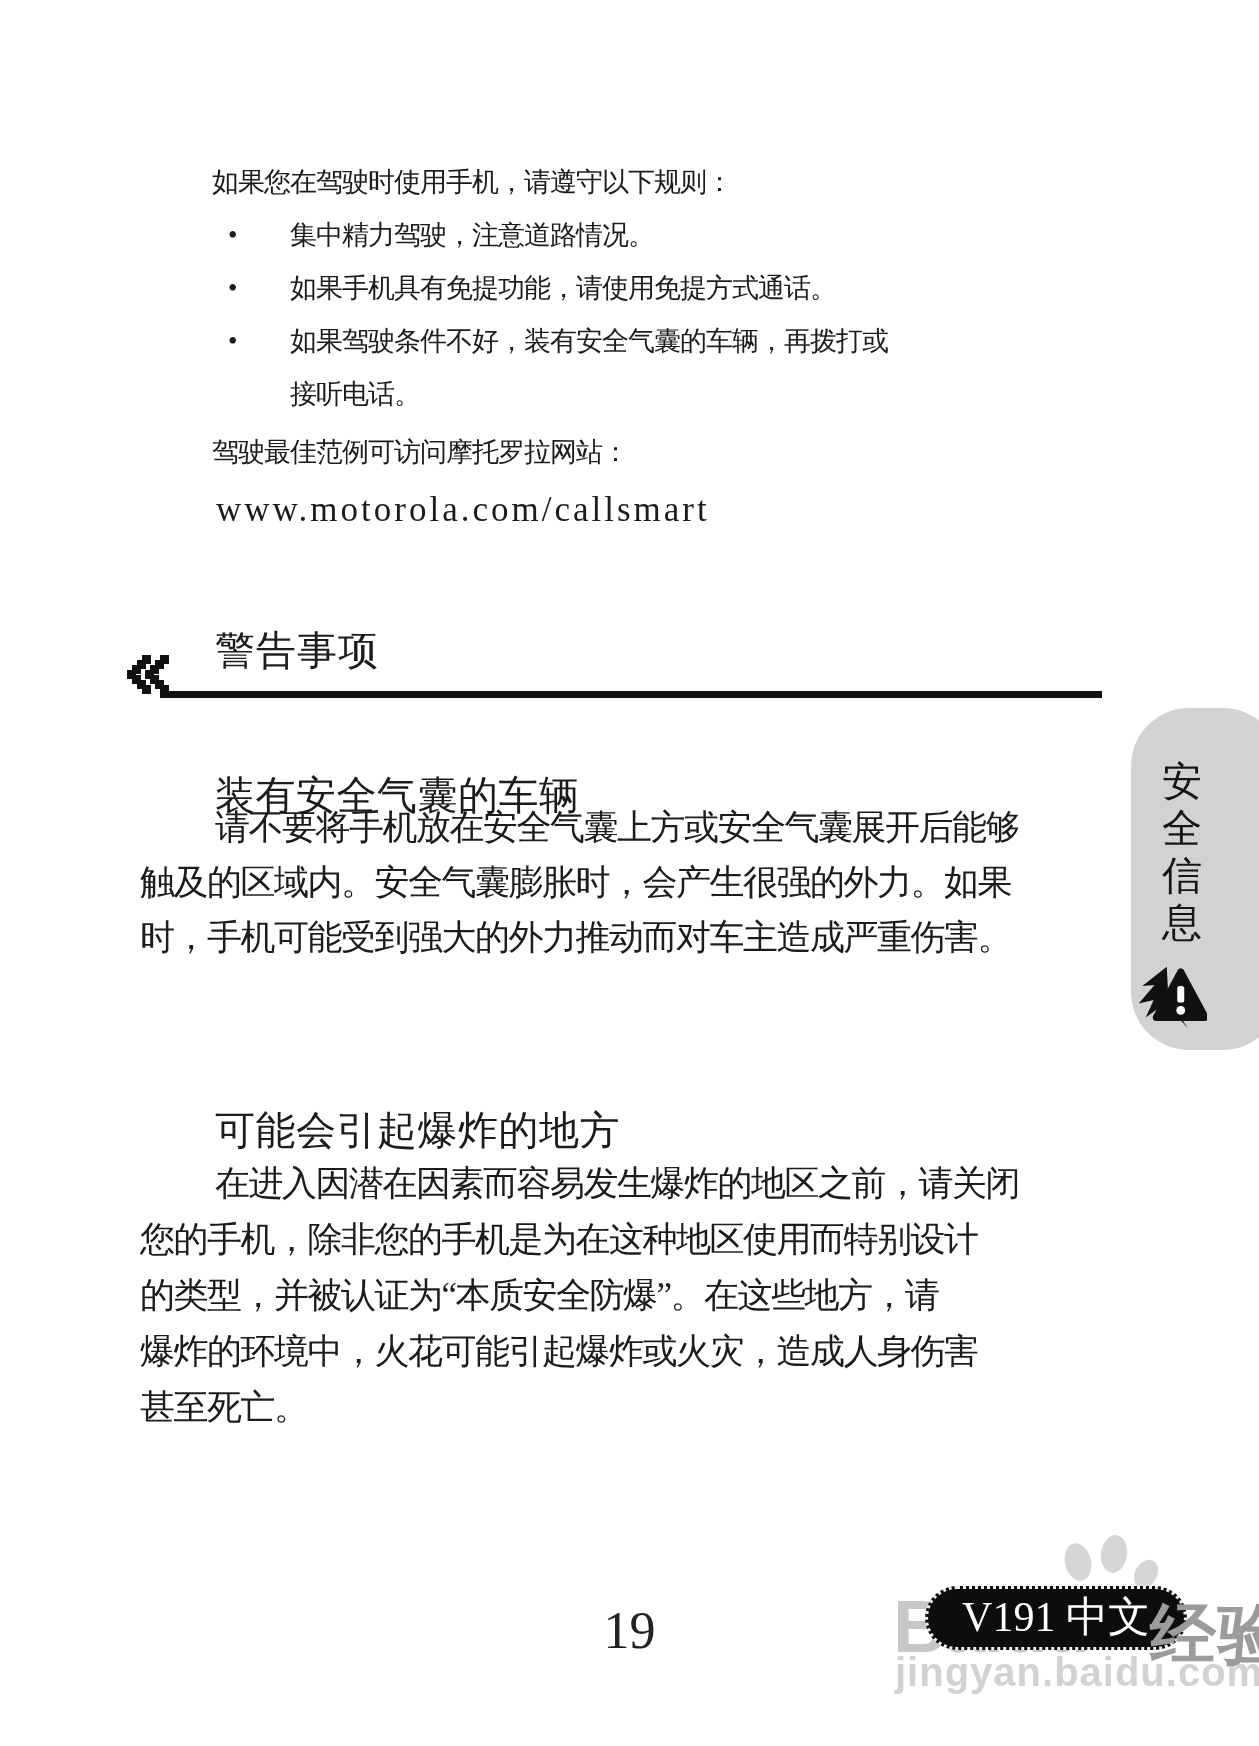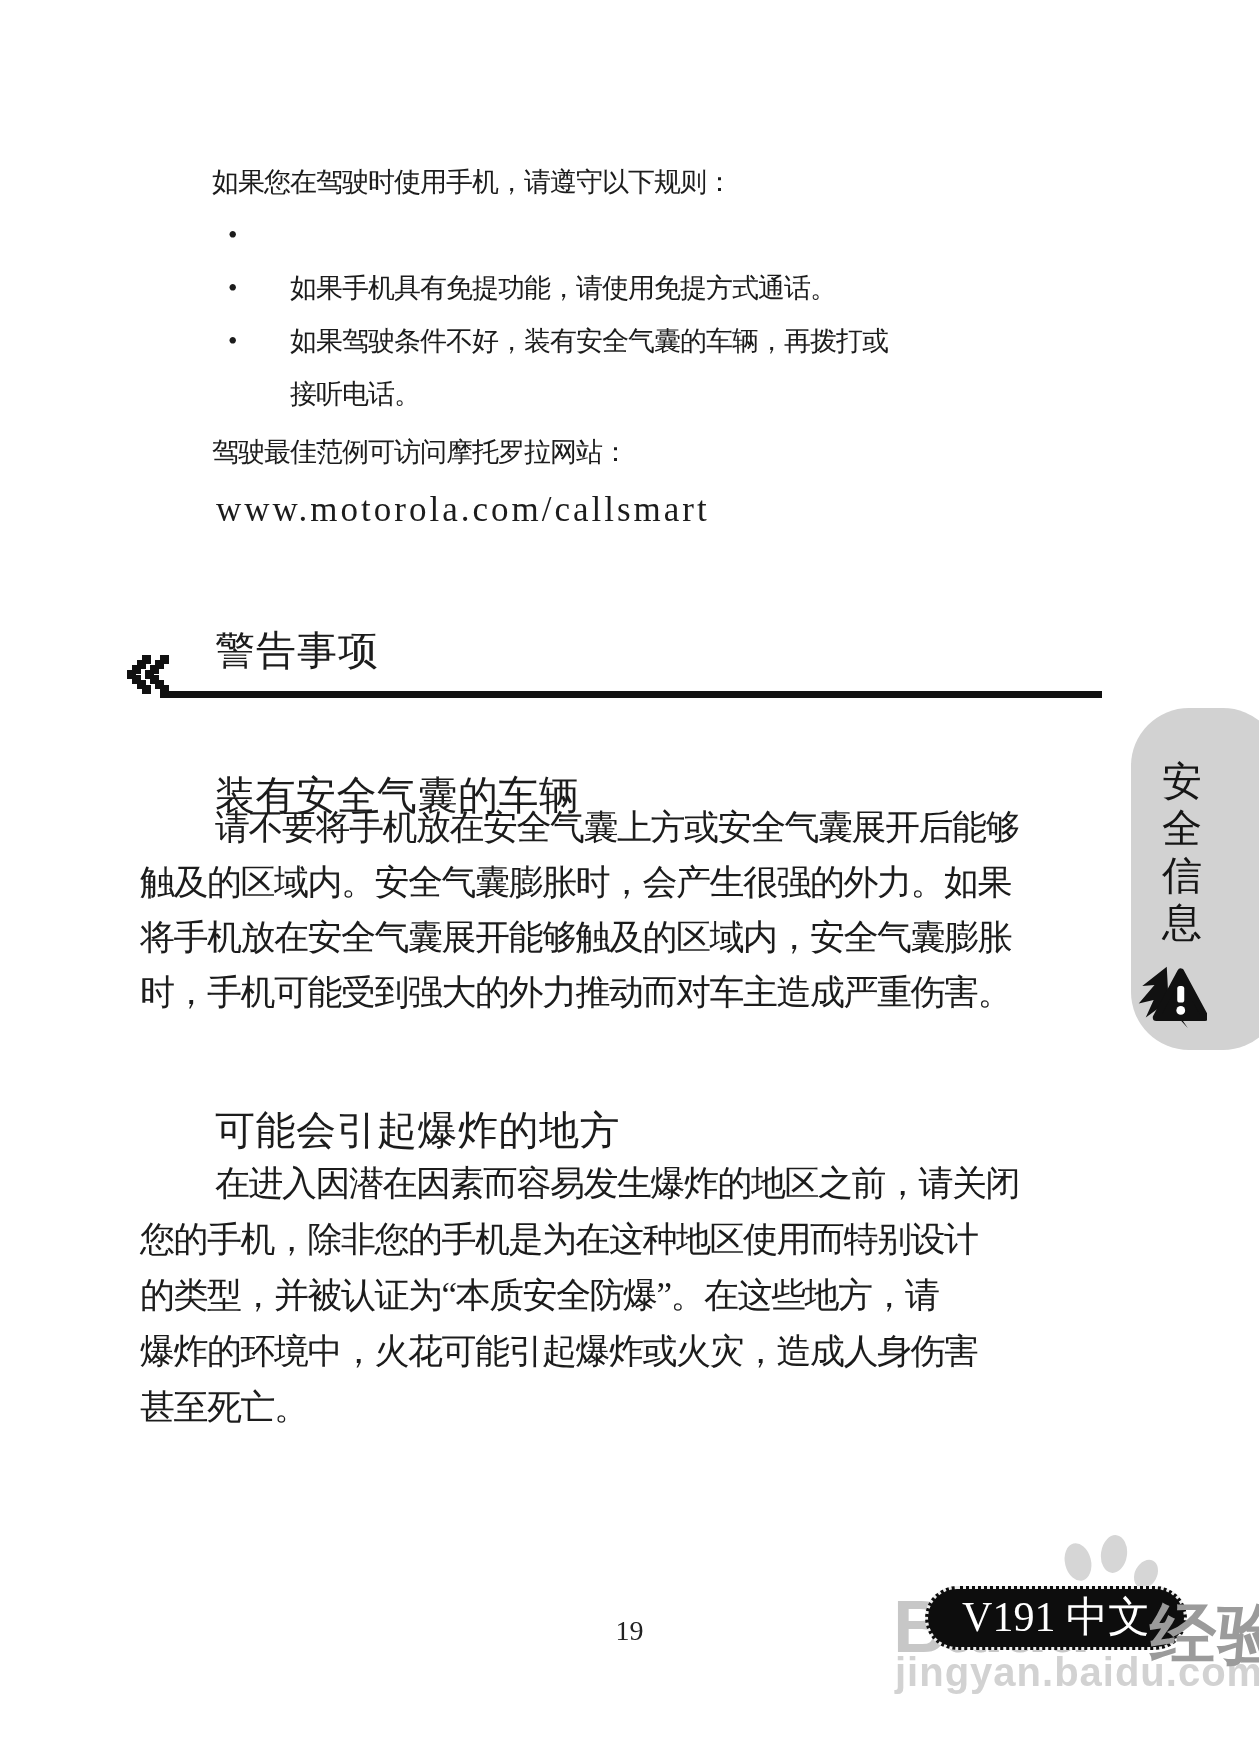--- a/index.html
+++ b/index.html
@@ -46,21 +46,21 @@
 
   
   .side-tab { top: 708px; right: -22px; width: 150px; height: 342px;
               background: #d2d2d2; border-radius: 58px; }
   .tab-chars { position: absolute; left: 30px; top: 50px; width: 42px; }
   .tab-char { font-size: 40px; line-height: 47px; text-align: center; color: #161616; }
   .tab-icon { position: absolute; left: 6px; top: 256px; width: 70px; height: 70px; }
 
   
   .page-num { left: 0; top: 1608px; width: 1259px; text-align: center;
-              font-size: 28px; line-height: 46px; color: #222; }
+              font-size: 52px; line-height: 46px; color: #222; }
 
   
   .wm-sans { font-family: "Liberation Sans", sans-serif; }
   .wm-paw { left: 1040px; top: 1532px; z-index: 1; }
   .wm-brand { left: 893px; top: 1584px; font-size: 74px; font-weight: bold;
               color: #c7c7c7; letter-spacing: -2px; z-index: 2; white-space: nowrap; }
   .wm-pill { left: 925px; top: 1586px; width: 256px; height: 58px;
              background: #0d0d0d; border: 3px dotted #ededed; border-radius: 32px;
              z-index: 3; }
   .wm-suffix { left: 1150px; top: 1590px; font-size: 66px; font-weight: bold;
@@ -72,20 +72,21 @@
              color: #d2d2d2; letter-spacing: 1px; z-index: 2; white-space: nowrap; }
 </style>
 </head>
 <body>
 
 <div class="abs top-block">
   <div class="tline lead">如果您在驾驶时使用手机，请遵守以下规则：</div>
 
   <div class="tline b-line">
     <span class="b-dot">•</span>
+    <span>集中精力驾驶，注意道路情况。</span>
   </div>
   <div class="tline b-line">
     <span class="b-dot">•</span>
     <span>如果手机具有免提功能，请使用免提方式通话。</span>
   </div>
   <div class="tline b-line">
     <span class="b-dot">•</span>
     <span>如果驾驶条件不好，装有安全气囊的车辆，再拨打或</span>
   </div>
   <div class="tline b-cont">接听电话。</div>
@@ -115,21 +116,20 @@
   </g>
 </svg>
 
 <div class="abs divider"></div>
 
 <div class="abs sec-title airbag-title">装有安全气囊的车辆</div>
 
 <div class="abs para para-airbag">
   <div class="pline indent">请不要将手机放在安全气囊上方或安全气囊展开后能够</div>
   <div class="pline">触及的区域内。安全气囊膨胀时，会产生很强的外力。如果</div>
-  <div class="pline">将手机放在安全气囊展开能够触及的区域内，安全气囊膨胀</div>
   <div class="pline">时，手机可能受到强大的外力推动而对车主造成严重伤害。</div>
 </div>
 
 <div class="abs sec-title explosive-title">可能会引起爆炸的地方</div>
 
 <div class="abs para para-explosive">
   <div class="pline indent">在进入因潜在因素而容易发生爆炸的地区之前，请关闭</div>
   <div class="pline">您的手机，除非您的手机是为在这种地区使用而特别设计</div>
   <div class="pline">的类型，并被认证为“本质安全防爆”。在这些地方，请</div>
   <div class="pline">爆炸的环境中，火花可能引起爆炸或火灾，造成人身伤害</div>

